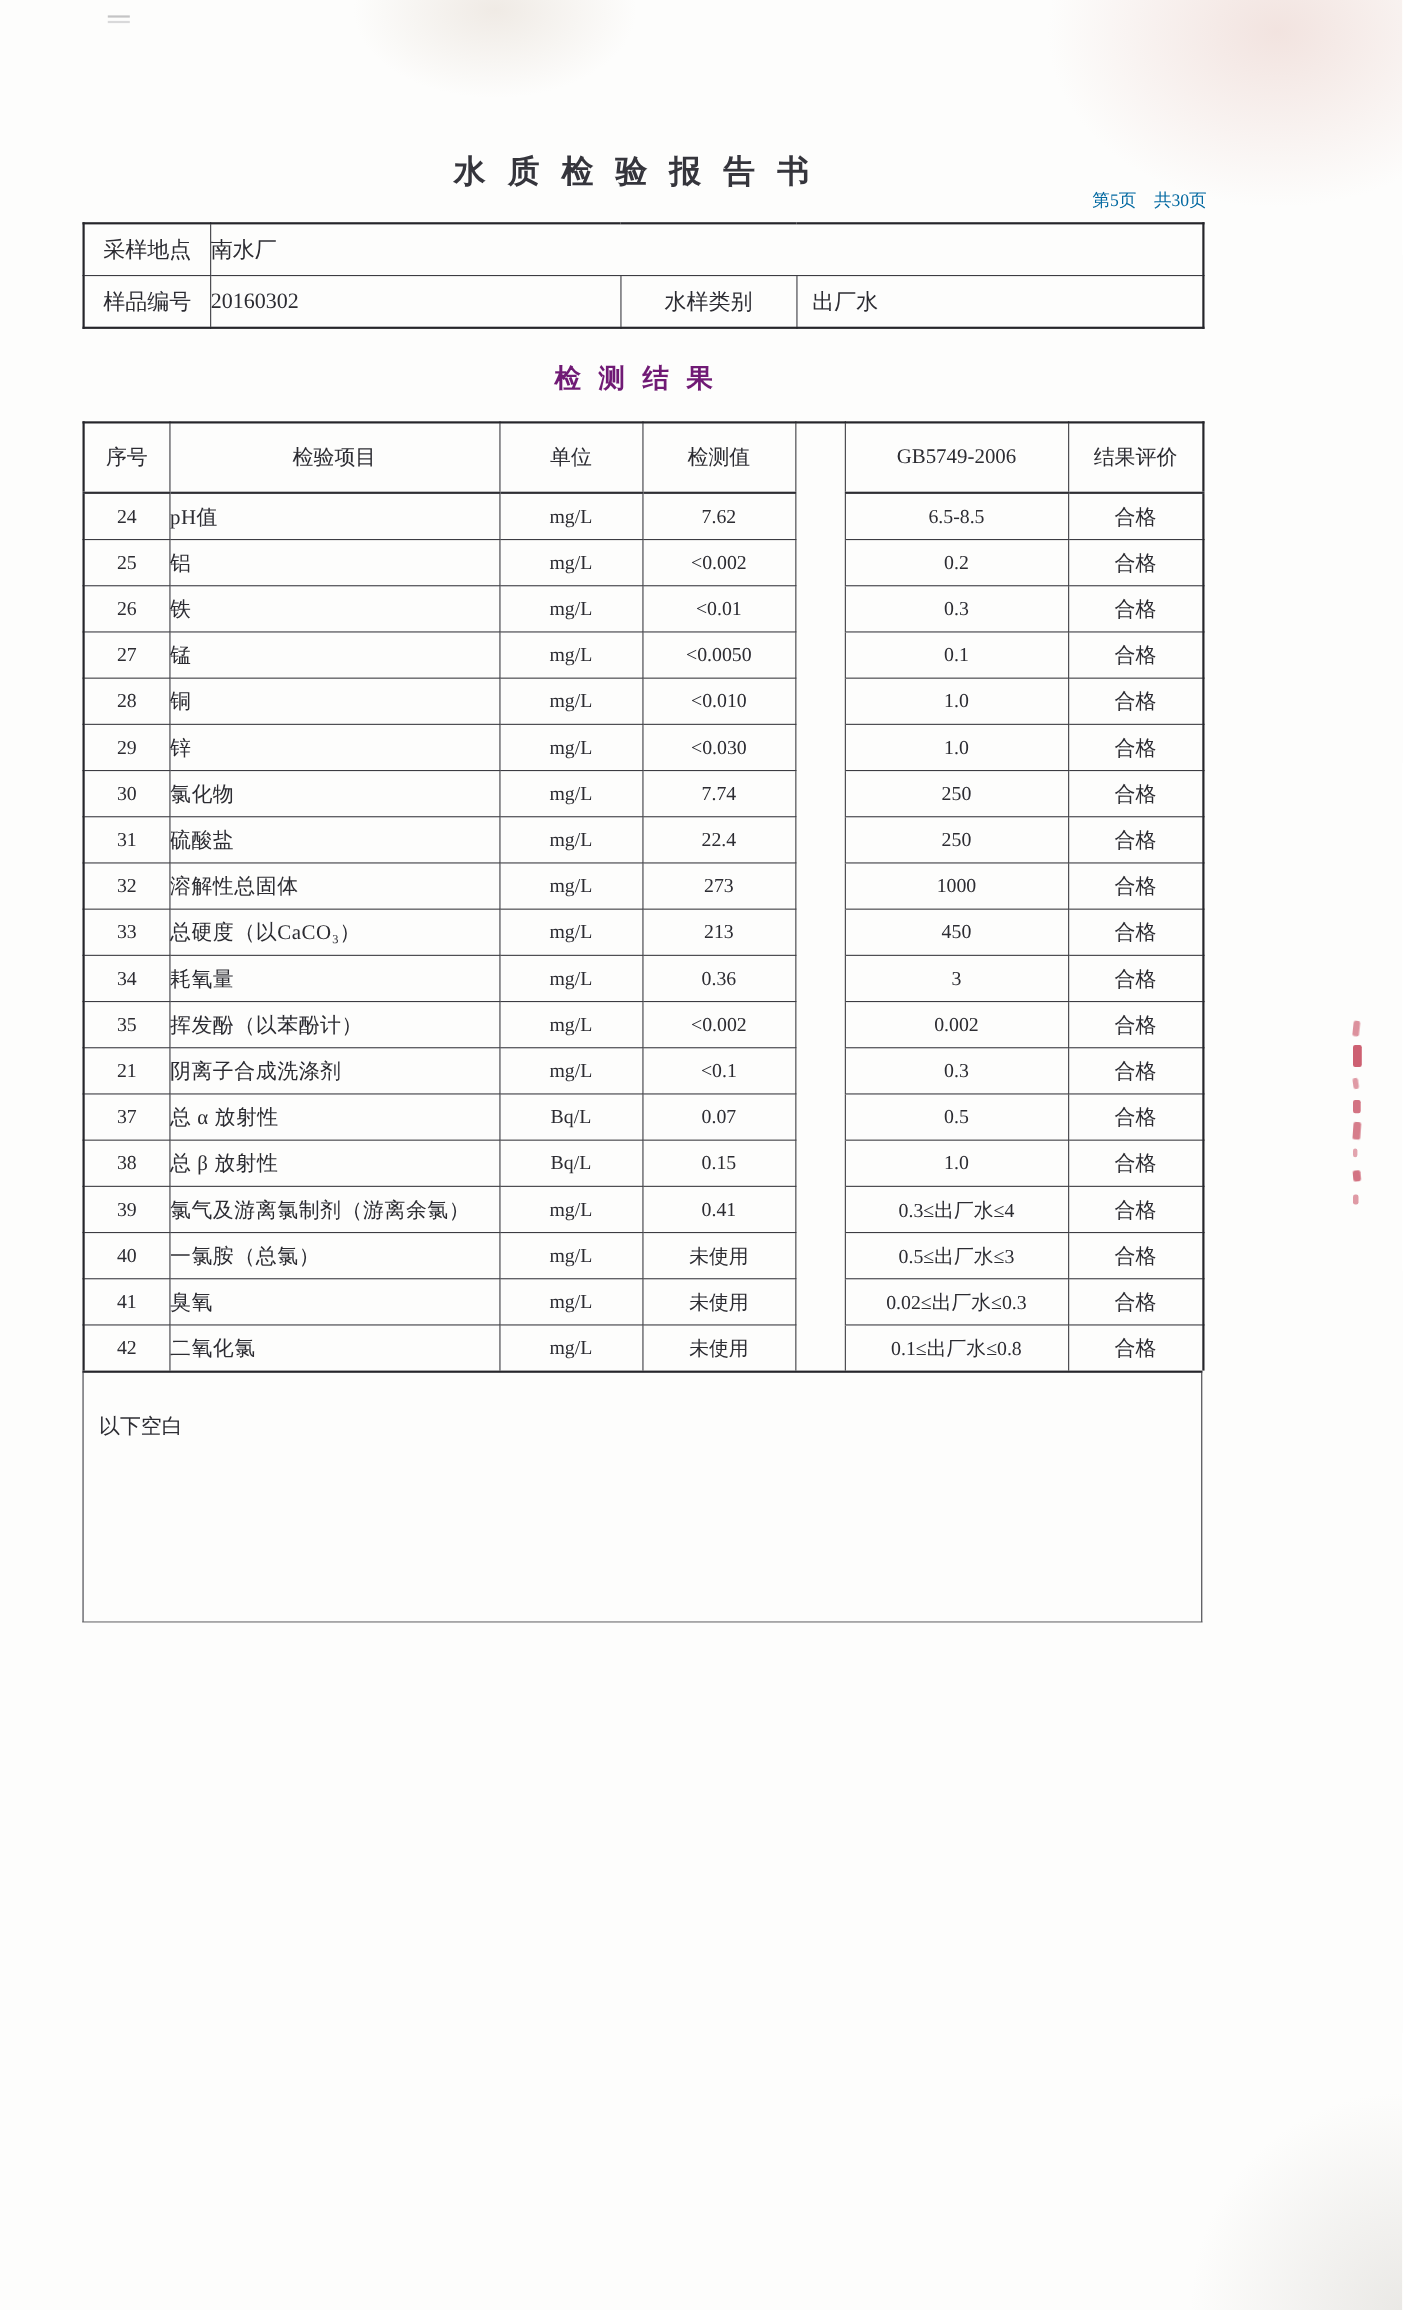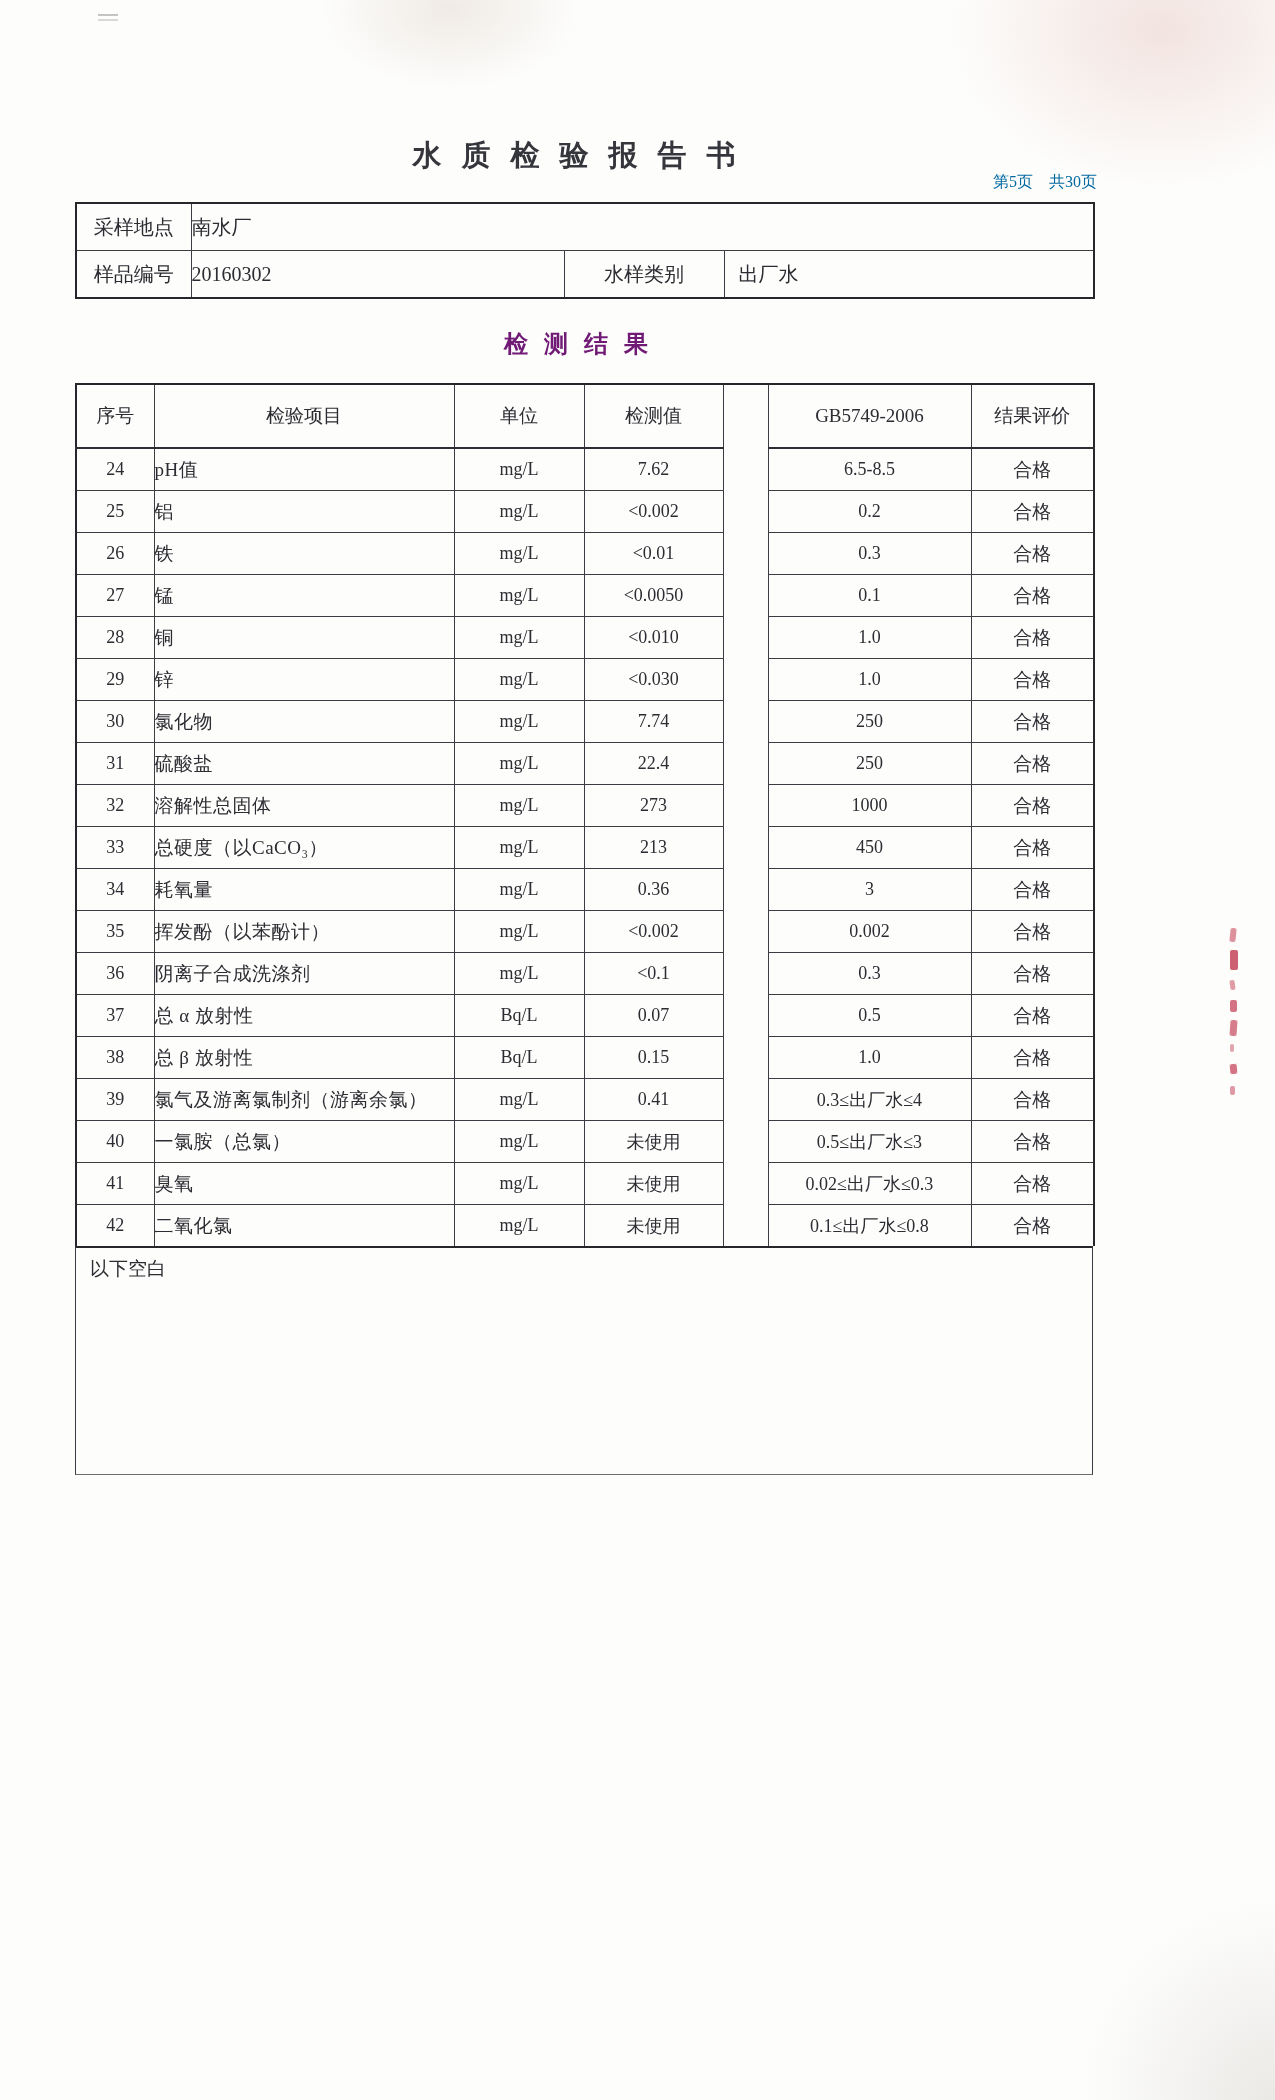--- a/index.html
+++ b/index.html
@@ -111,21 +111,21 @@
   .c-standard{text-align:center;font-size:18px;}
   .c-result{text-align:center;}
   .blank-box{
     border-left:1.6px solid var(--border-thin);
     border-right:1.6px solid var(--border-thin);
     border-bottom:1.6px solid rgba(60,60,66,0.75);
     border-top:2.5px solid var(--border-strong);
     height:226px;
     font-size:19px;
   }
-  .blank-box .blank-label{padding:8px 0 0 14px;}
+  .blank-box .blank-label{padding:8px 0 0 14px;margin-top:28px;}
 </style>
 </head>
 <body>
 
 <div id="page">
 
   <div class="smudge smudge-topright"></div>
   <div class="smudge smudge-topcenter"></div>
   <div class="smudge smudge-bottomright"></div>
   <div class="smudge scan-mark-a"></div>
@@ -291,21 +291,21 @@
           <tr>
             <td class="c-no">35</td>
             <td class="c-item">挥发酚（以苯酚计）</td>
             <td class="c-unit">mg/L</td>
             <td class="c-value">&lt;0.002</td>
             <td class="c-spacer"></td>
             <td class="c-standard">0.002</td>
             <td class="c-result">合格</td>
           </tr>
           <tr>
-            <td class="c-no">36</td>
+            <td class="c-no">21</td>
             <td class="c-item">阴离子合成洗涤剂</td>
             <td class="c-unit">mg/L</td>
             <td class="c-value">&lt;0.1</td>
             <td class="c-spacer"></td>
             <td class="c-standard">0.3</td>
             <td class="c-result">合格</td>
           </tr>
           <tr>
             <td class="c-no">37</td>
             <td class="c-item">总 α 放射性</td>

